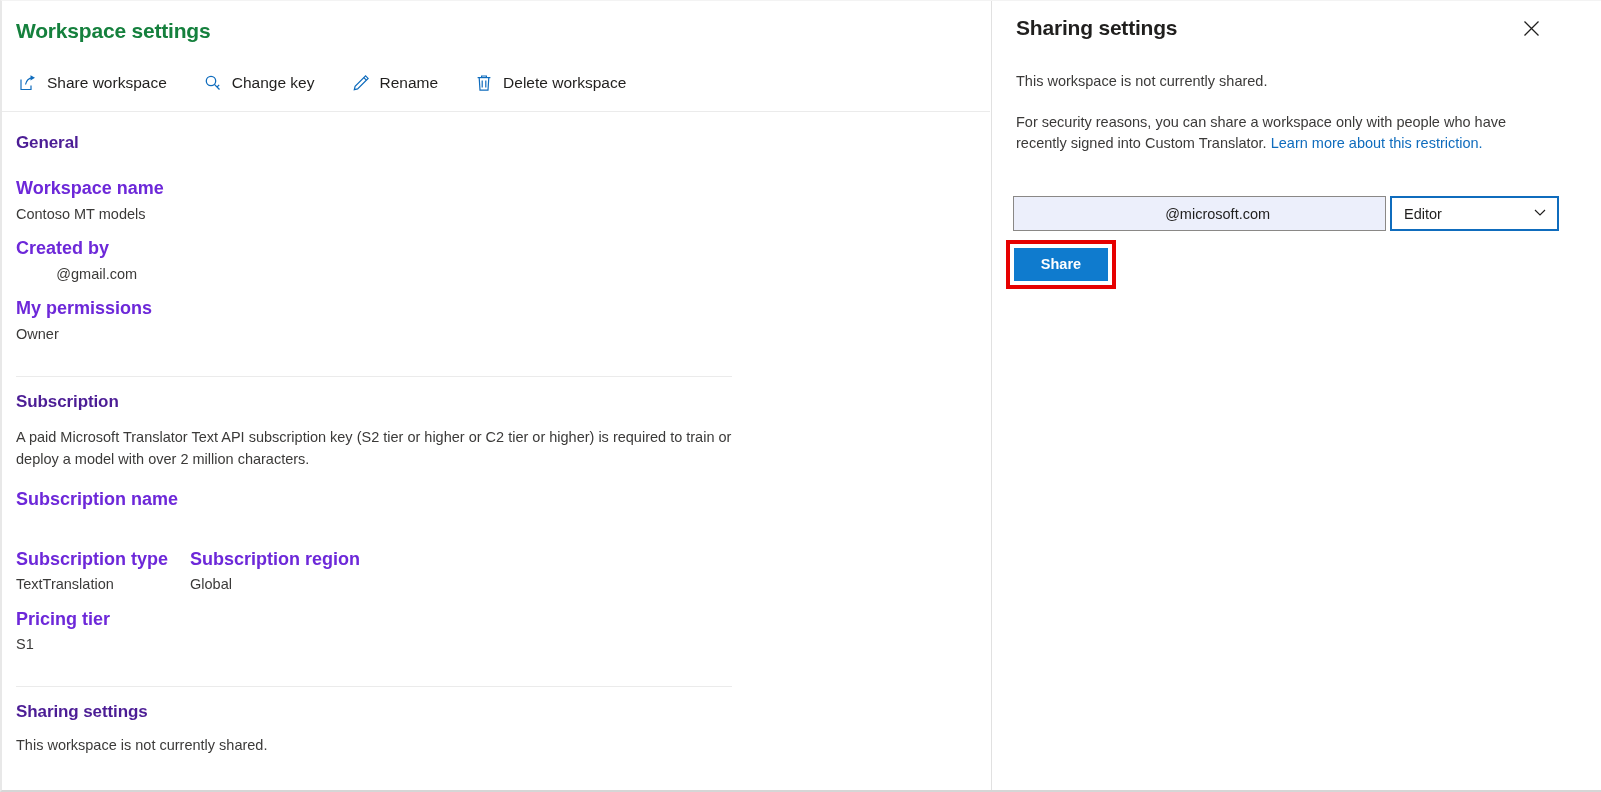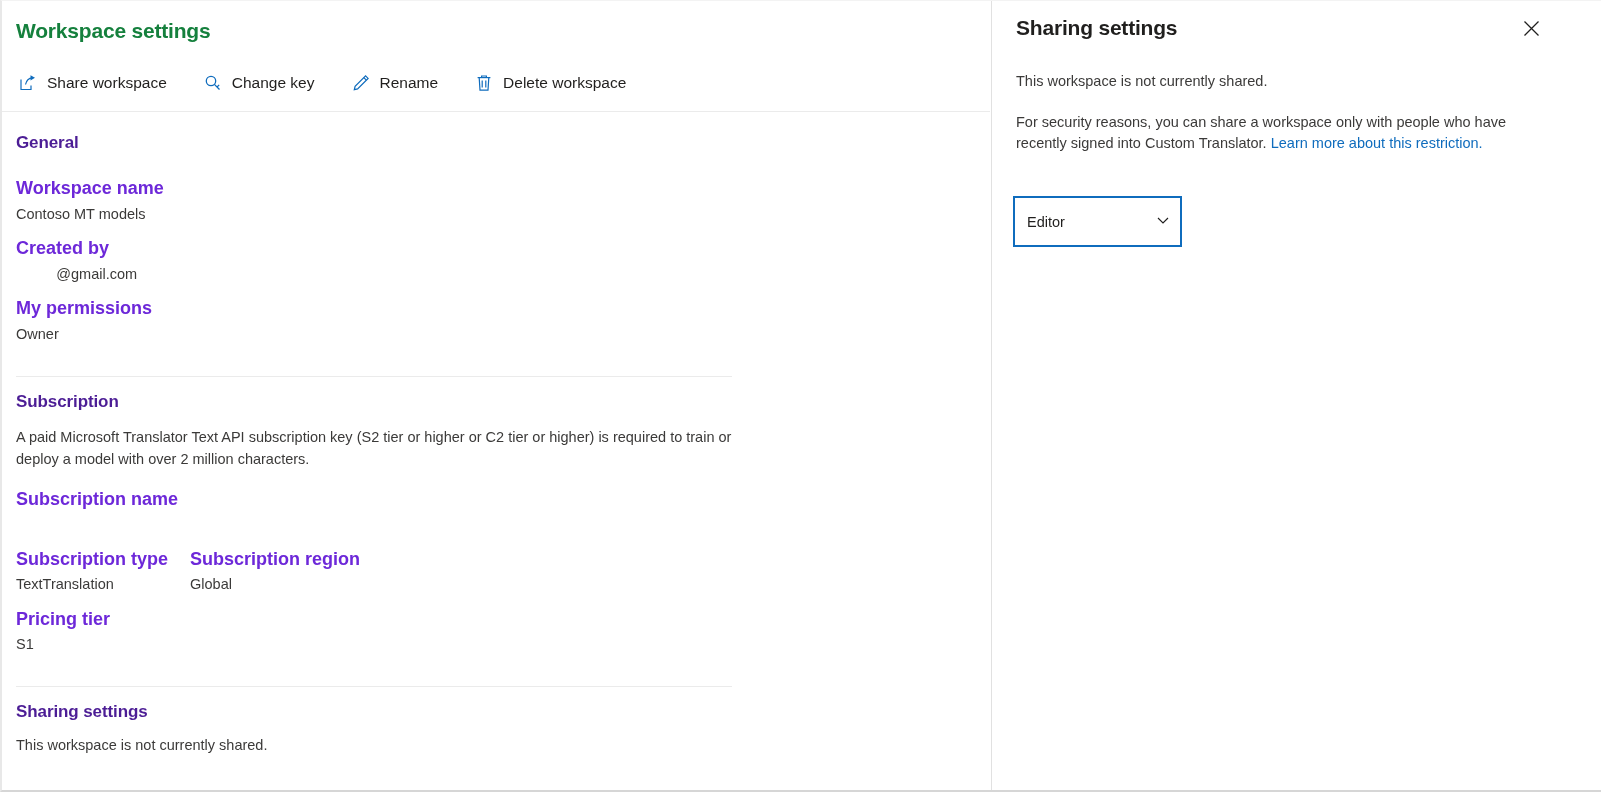--- a/index.html
+++ b/index.html
@@ -168,21 +168,21 @@
     font-family: "Liberation Sans", sans-serif;
     font-size: 14.5px;
     color: #201f1e;
     text-align: center;
     padding: 0 10px;
     outline: none;
   }
   .role-select {
     position: relative;
     width: 169px;
-    height: 51px;
+    height: 35px;
     background: #ffffff;
     border: 2px solid #0f6cbd;
     display: flex;
     align-items: center;
     padding: 0 10px 0 12px;
     cursor: pointer;
   }
   .role-select-label {
     font-size: 14.5px;
     color: #201f1e;
@@ -320,26 +320,30 @@
       </span>
     </div>
 
     <div class="panel-status">This workspace is not currently shared.</div>
 
     <div class="panel-note">
       <span>For security reasons, you can share a workspace only with people who have recently signed into Custom Translator. </span><a>Learn more about this restriction.</a>
     </div>
 
     <div class="share-row">
+      <input class="email-input" type="text" value="         @microsoft.com" style="">
       <div class="role-select">
         <span class="role-select-label">Editor</span>
         <span>
           <svg width="14" height="14" viewBox="0 0 14 14" fill="none" stroke="#201f1e" stroke-width="1.15">
             <path d="M2 5 L7 10 L12 5"></path>
           </svg>
         </span>
       </div>
     </div>
 
+    <div class="share-btn-wrap">
+      <button class="share-btn">Share</button>
+    </div>
 
   </div>
 
 </div>
 
 </body></html>

